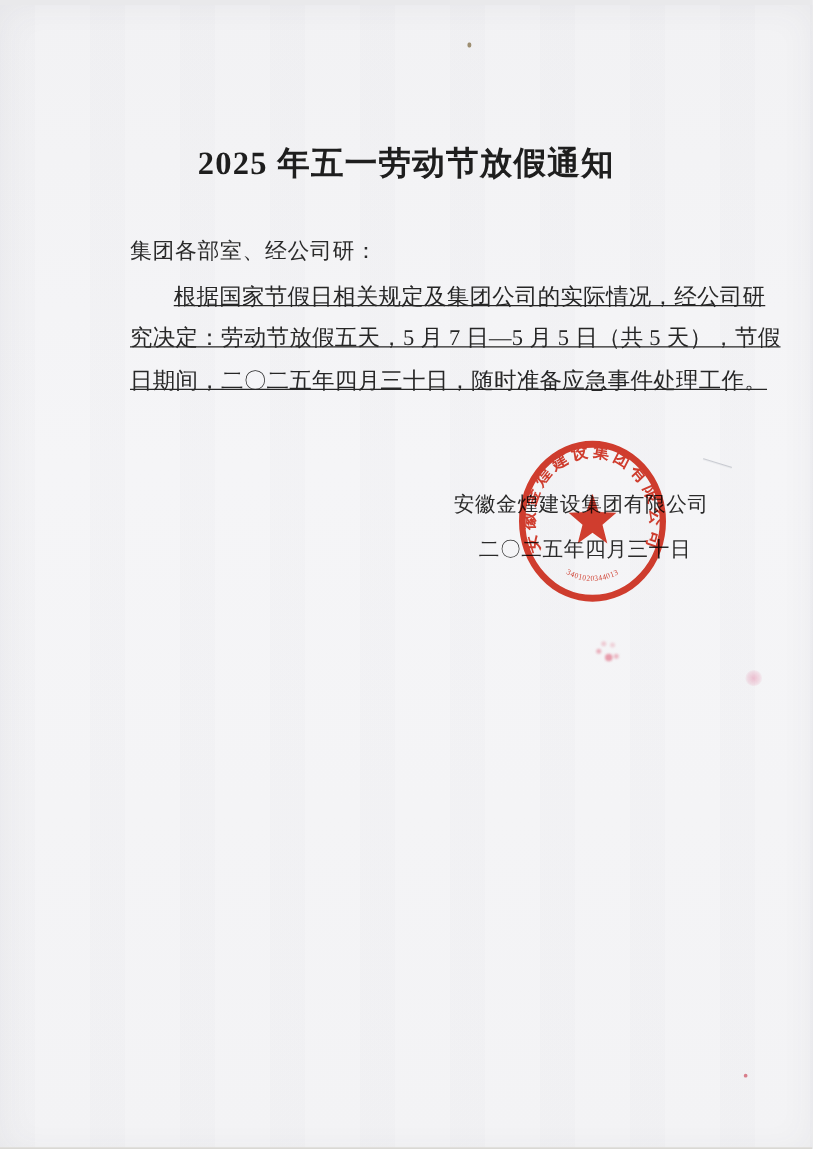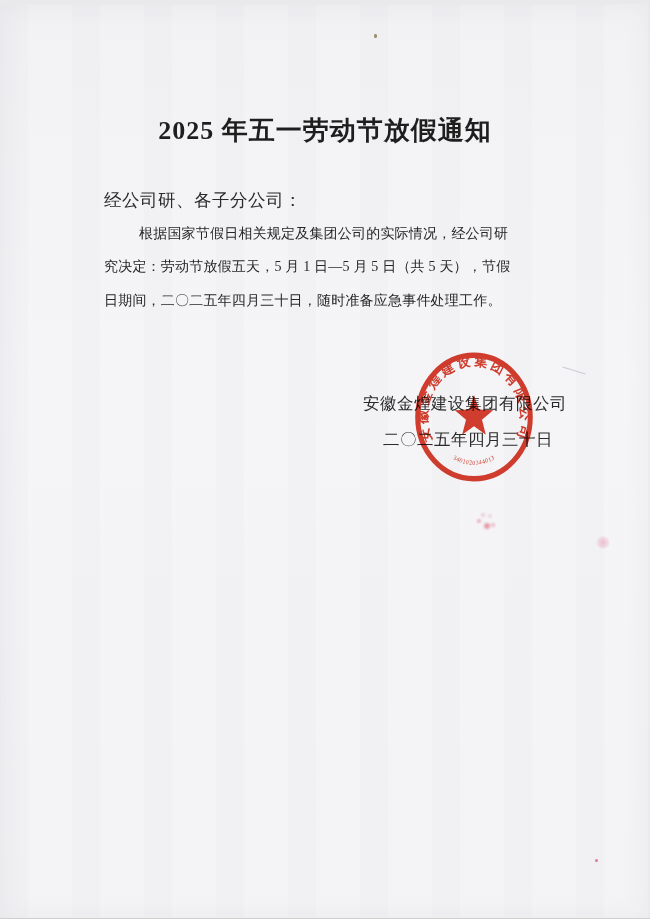--- a/index.html
+++ b/index.html
@@ -23,22 +23,23 @@
     text-align:center;
     font-size:26px; font-weight:bold; letter-spacing:1px;
     color:#1e1e1e;
   }
   .salutation {
     position:absolute; left:104px; top:184px;
     font-size:17.5px; letter-spacing:0.5px; white-space:nowrap;
   }
   .body-line {
     position:absolute; left:104px;
-    font-size:14px; letter-spacing:0.2px; white-space:nowrap;
+    font-size:18px; letter-spacing:0.2px; white-space:nowrap;
     color:#262626;
+    text-decoration:underline;
   }
   .body-line.l1 { top:221px; left:139px; }
   .body-line.l2 { top:254px; }
   .body-line.l3 { top:288px; }
   .signature {
     position:absolute; left:363px; top:389px;
     font-size:16.5px; letter-spacing:0.5px; white-space:nowrap;
   }
   .sig-date {
     position:absolute; left:383px; top:425px;
@@ -83,25 +84,25 @@
     border-top:1px solid #cfcfcf;
   }
 </style>
 </head>
 <body>
 
 <div class="page">
 
   <h1 class="title">2025 年五一劳动节放假通知</h1>
 
-  <div class="salutation">经公司研、各子分公司：</div>
+  <div class="salutation">集团各部室、经公司研：</div>
 
   <div>
     <div class="body-line l1">根据国家节假日相关规定及集团公司的实际情况，经公司研</div>
-    <div class="body-line l2">究决定：劳动节放假五天，5 月 1 日—5 月 5 日（共 5 天），节假</div>
+    <div class="body-line l2">究决定：劳动节放假五天，5 月 7 日—5 月 5 日（共 5 天），节假</div>
     <div class="body-line l3">日期间，二〇二五年四月三十日，随时准备应急事件处理工作。</div>
   </div>
 
   <div class="signature">安徽金煌建设集团有限公司</div>
   <div class="sig-date">二〇二五年四月三十日</div>
 
   <svg class="seal" viewBox="0 0 150 150" preserveAspectRatio="none" xmlns="http://www.w3.org/2000/svg">
     <defs>
       <path id="sealTopArc" d="M 28 105.5 A 56 56 0 1 1 122 105.5" fill="none"></path>
       <path id="sealBottomArc" d="M 45.2 117.6 A 52 52 0 0 0 104.8 117.6" fill="none"></path>

